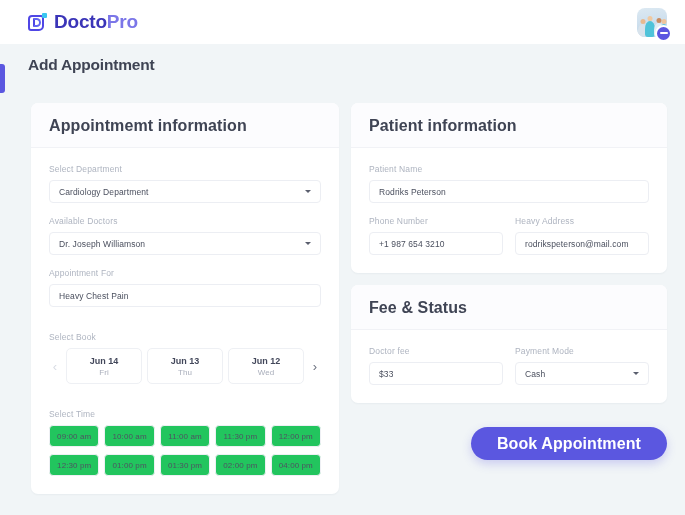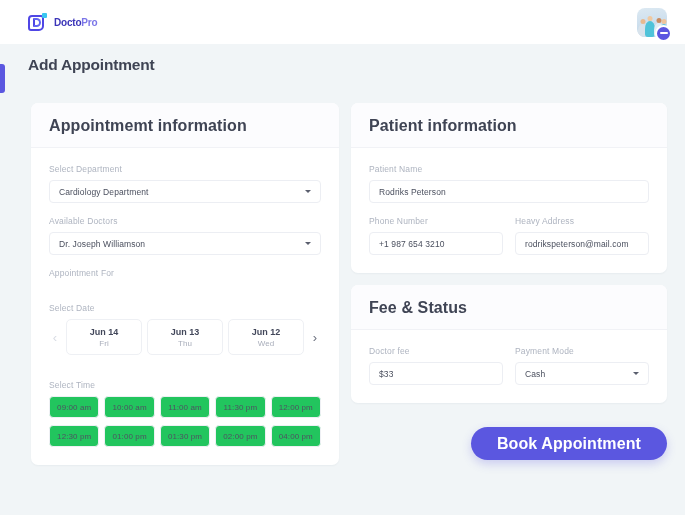--- a/index.html
+++ b/index.html
@@ -63,21 +63,21 @@
   .brand-mark .bow {
     position: absolute;
     left: 6px; top: 5.5px;
     width: 7px; height: 9px;
     border: 2.2px solid #6366f1;
     border-left: none;
     border-radius: 0 9px 9px 0;
   }
 
   .brand-text {
-    font-size: 10px;
+    font-size: 19px;
     font-weight: 700;
     letter-spacing: -0.2px;
   }
   .brand-text .b1 { color: #3b35b8; }
   .brand-text .b2 { color: #7b76e8; font-weight: 600; }
 
   .avatar {
     width: 30px;
     height: 29px;
     border-radius: 8px;
@@ -383,26 +383,29 @@
         <div class="field">
           <div class="field-label">Available Doctors</div>
           <div class="input">
             <span class="input-value">Dr. Joseph Williamson</span>
             <span class="caret"></span>
           </div>
         </div>
 
         <div class="field">
           <div class="field-label">Appointment For</div>
+          <div class="input">
+            <span class="input-value">Heavy Chest Pain</span>
+          </div>
         </div>
 
         <div class="gap-12"></div>
 
         <div class="field">
-          <div class="field-label">Select Date</div>
+          <div class="field-label">Select Book</div>
           <div class="date-strip">
             <span class="date-nav prev">‹</span>
 
             <div class="date-card">
               <span class="date-top">Jun 14</span>
               <span class="date-bot">Fri</span>
             </div>
             <div class="date-card">
               <span class="date-top">Jun 13</span>
               <span class="date-bot">Thu</span>

